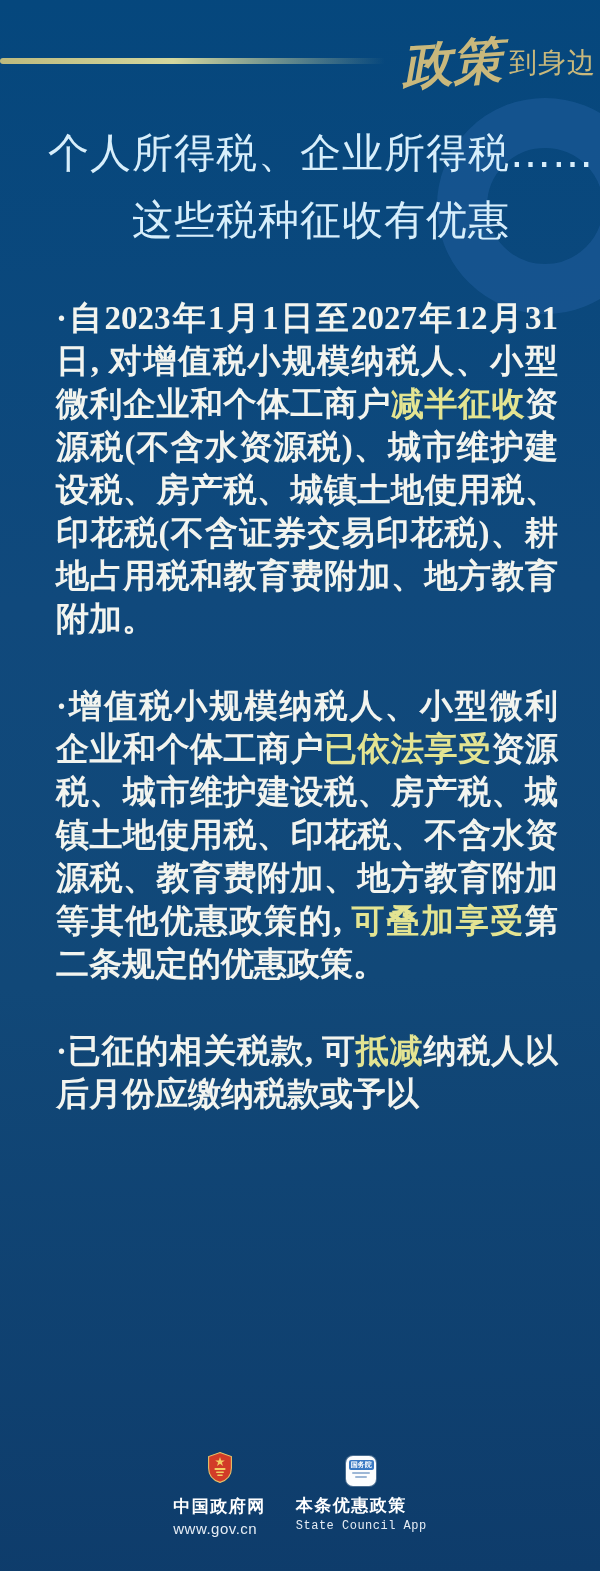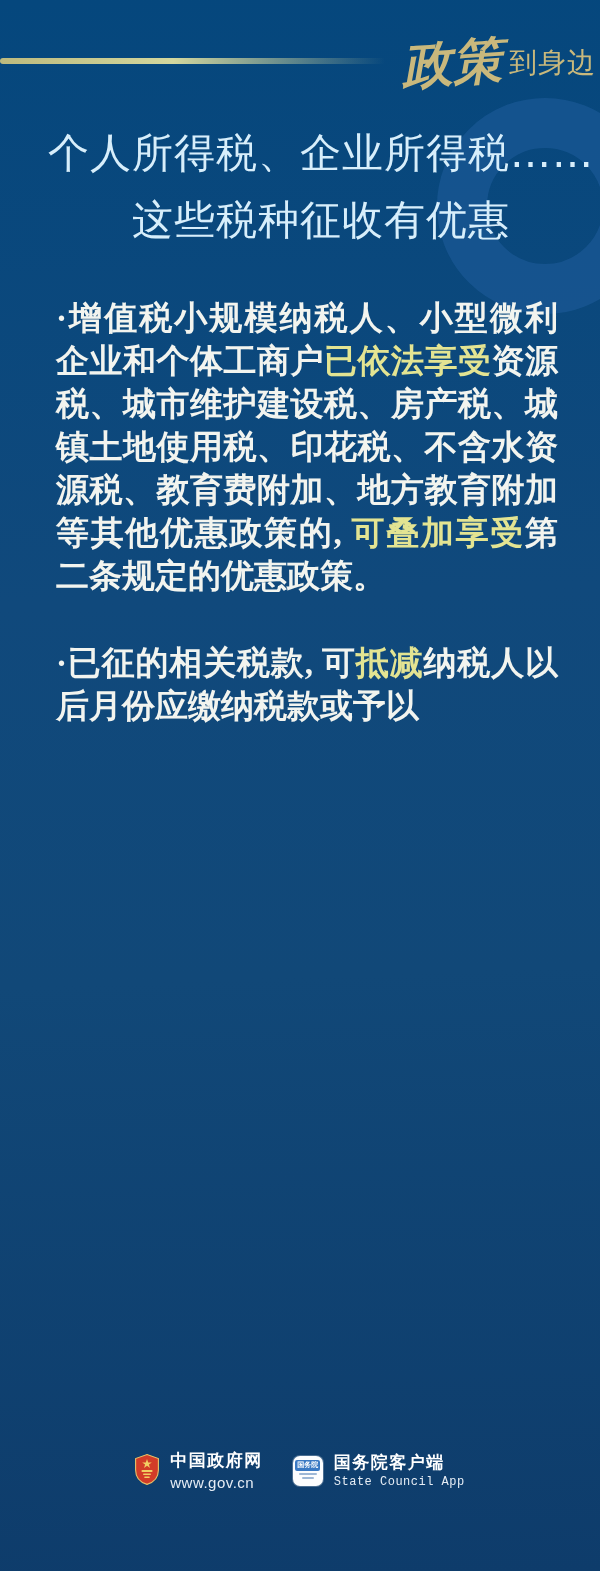--- a/index.html
+++ b/index.html
@@ -37,21 +37,21 @@
     margin:0 0 44px 0;font-weight:700;font-size:33px;line-height:43px;
     color:#f2f4ef;text-align:justify;letter-spacing:0;
   }
   .para .hl{color:#e3e492;}
   
   .footer{
     position:absolute;left:0;top:1452px;width:600px;
     display:flex;justify-content:center;align-items:center;gap:30px;
     font-family:"Liberation Sans","DejaVu Sans",sans-serif;
   }
-  .f-block{display:flex;align-items:center;gap:11px;}
+  .f-block{display:flex;align-items:center;gap:11px;flex-direction:column;}
   .f-name{font-size:17px;font-weight:bold;color:#ffffff;letter-spacing:1.5px;line-height:1.1;}
   .f-sub{font-size:15px;color:#e6edf5;margin-top:3px;letter-spacing:0.5px;}
   .f-sub.serif{font-family:Liberation Mono, monospace;font-size:12px;text-align:center;}
   .app-icon{
     width:30px;height:30px;background:#fcfdfe;border-radius:7px;
     display:flex;flex-direction:column;align-items:center;padding-top:4px;box-sizing:border-box;
     box-shadow:0 0 0 1px rgba(255,255,255,0.25);
   }
   .app-icon-badge{
     background:#3a79c3;color:#fff;font-size:7px;font-weight:bold;
@@ -72,20 +72,21 @@
     <span class="brand-script">政策</span>
     <span class="brand-suffix">到身边</span>
   </div>
 
   <h1 class="title">
     <span>个人所得税、企业所得税……</span><br>
     <span>这些税种征收有优惠</span>
   </h1>
 
   <div class="content" id="paragraphs">
+      <p class="para"><span>·自2023年1月1日至2027年12月31日, 对增值税小规模纳税人、小型微利企业和个体工商户</span><span class="hl">减半征收</span><span>资源税(不含水资源税)、城市维护建设税、房产税、城镇土地使用税、印花税(不含证券交易印花税)、耕地占用税和教育费附加、地方教育附加。</span></p>
       <p class="para"><span>·增值税小规模纳税人、小型微利企业和个体工商户</span><span class="hl">已依法享受</span><span>资源税、城市维护建设税、房产税、城镇土地使用税、印花税、不含水资源税、教育费附加、地方教育附加等其他优惠政策的, </span><span class="hl">可叠加享受</span><span>第二条规定的优惠政策。</span></p>
       <p class="para"><span>·已征的相关税款, 可</span><span class="hl">抵减</span><span>纳税人以后月份应缴纳税款或予以</span></p>
     </div>
 
   <div class="footer">
     <div class="f-block">
       <span>
         <svg width="24" height="31" viewBox="0 0 24 31">
           <path d="M12 0.6 L23.4 4.6 V16 C23.4 23.8 18.6 28.4 12 30.4 C5.4 28.4 0.6 23.8 0.6 16 V4.6 Z" fill="#d23c28" stroke="#e7c268" stroke-width="1.1"></path>
           <polygon points="12,5 13.2,8.4 16.8,8.4 13.9,10.5 15,13.9 12,11.8 9,13.9 10.1,10.5 7.2,8.4 10.8,8.4" fill="#f2cf63"></polygon>
@@ -99,19 +100,19 @@
         <div class="f-sub">www.gov.cn</div>
       </div>
     </div>
     <div class="f-block">
       <div class="app-icon">
         <div class="app-icon-badge">国务院</div>
         <div class="app-ln"></div>
         <div class="app-ln short"></div>
       </div>
       <div>
-        <div class="f-name">国务院客户端</div>
+        <div class="f-name">本条优惠政策</div>
         <div class="f-sub serif">State Council App</div>
       </div>
     </div>
   </div>
 
 </div>
 
 </body></html>

